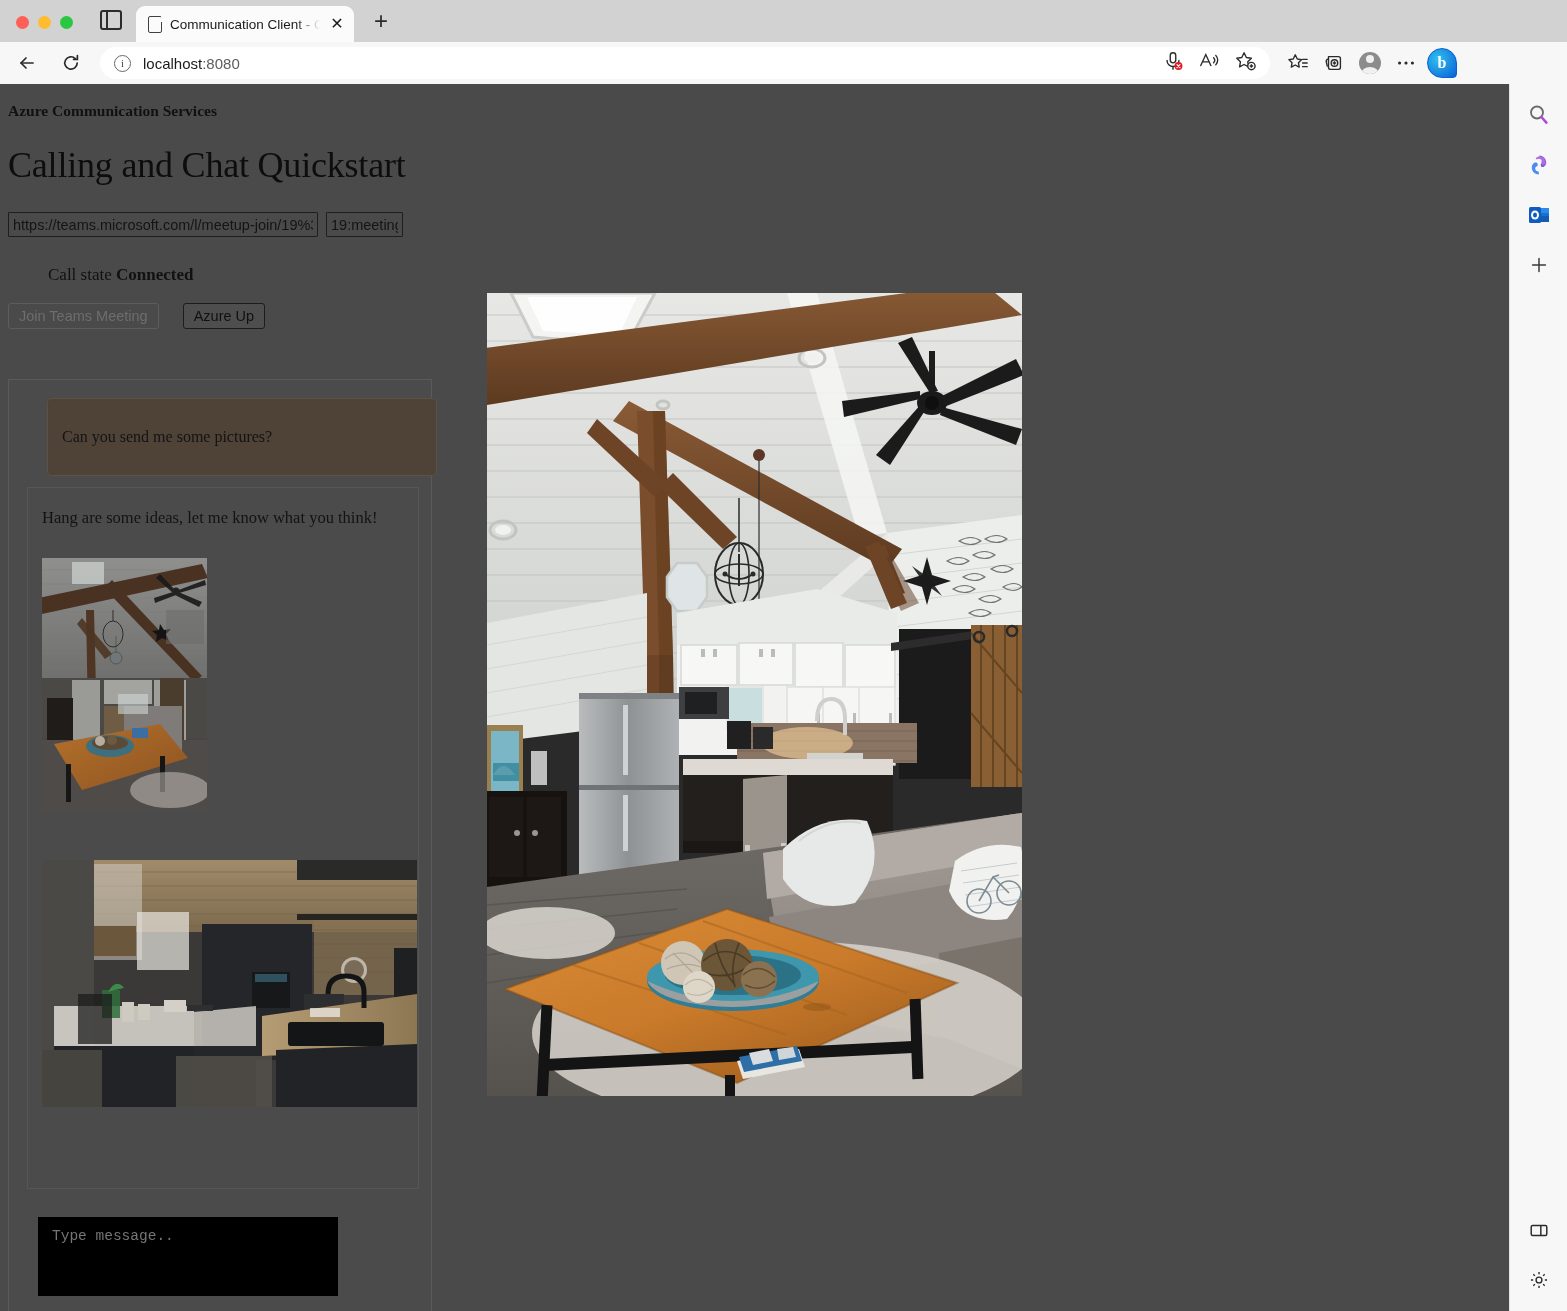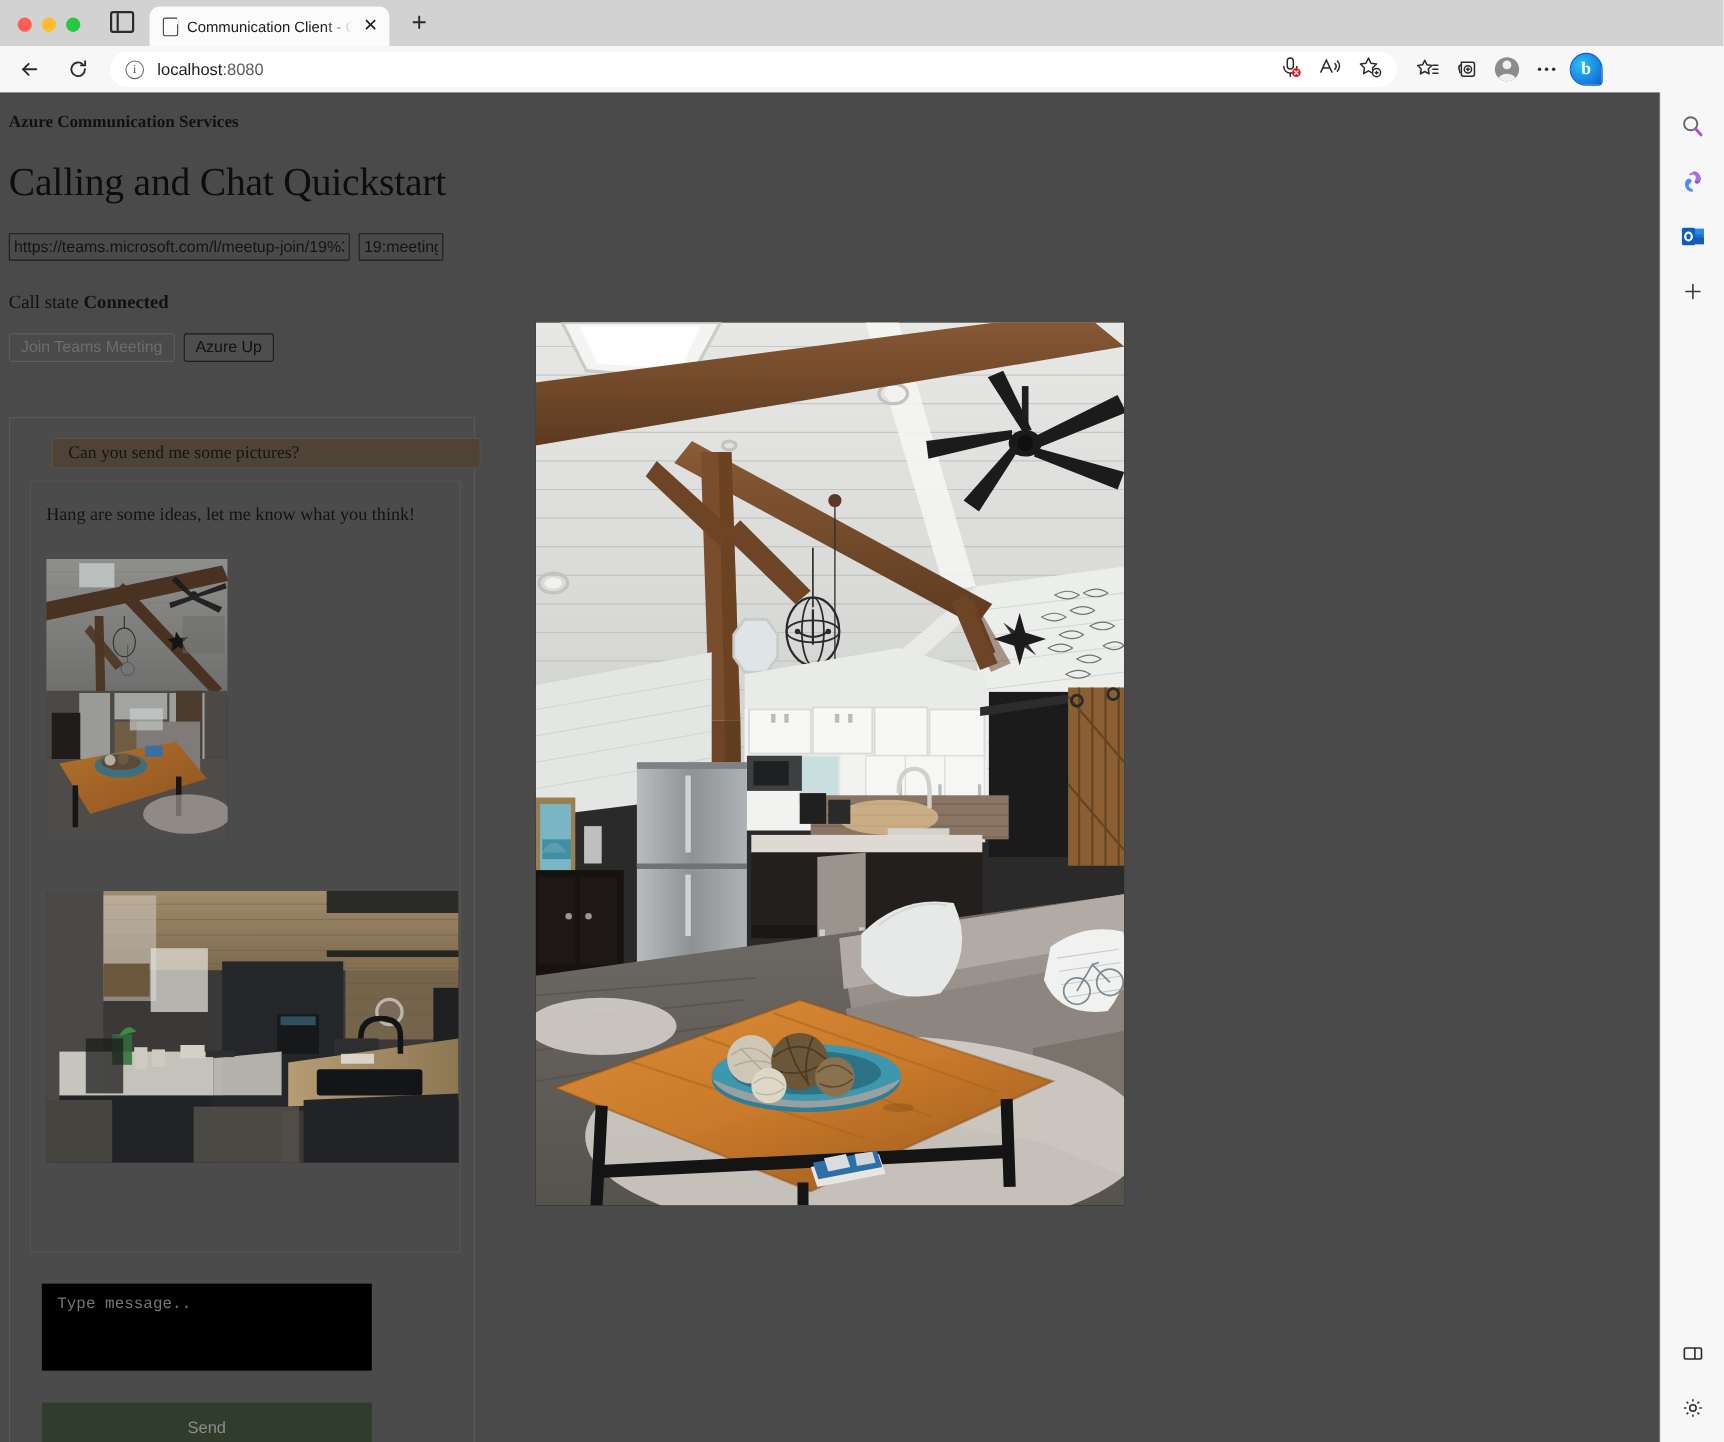--- a/index.html
+++ b/index.html
@@ -155,24 +155,25 @@
     font-size:14.5px; font-family:"Liberation Sans", sans-serif;
     padding: 3px 4px; height: 25px;
     border-radius: 1px; outline:none;
   }
   .txt-input.w1 { width: 310px; }
   .txt-input.w2 { width: 77px; }
 
   .callstate {
     font-family:"Liberation Serif", serif; font-size: 17px; color:#111;
     margin-top: 28px;
+    margin-left: 40px;
   }
   .callstate b { font-weight:bold; }
 
-  .btn-row { margin-top: 18px; display:flex; gap: 8px; }
+  .btn-row { margin-top: 18px; display:flex; gap: 24px; }
   .btn {
     font-family:"Liberation Sans", sans-serif; font-size:14.5px;
     padding: 4px 10px; border-radius: 3px; height: 26px;
     display:flex; align-items:center;
   }
   .btn.disabled { background:#4a4a4a; border:1px solid #5d5d5d; color:#6d6d6d; }
   .btn.active { background:#4e4e4e; border:1px solid #1d1d1d; color:#111; }
 
   
   .chat-wrap {
@@ -182,21 +183,21 @@
     background:#4b4b4b;
     padding: 10px 12px 16px 12px;
     height: 1000px;
   }
   .bubble {
     margin: 8px 0 0 26px;
     width: 390px;
     background:#4f4237;
     border:1px solid #5d5045;
     border-radius: 4px;
-    padding: 4px 14px;
+    padding: 29px 14px;
     font-family:"Liberation Serif", serif; font-size: 16px; color:#141414;
   }
   .thread {
     margin-top: 11px; margin-left: 6px;
     width: 392px; height: 702px;
     border: 1px solid #565656;
     background:#4b4b4b;
     padding: 20px 14px;
     overflow:hidden;
   }

